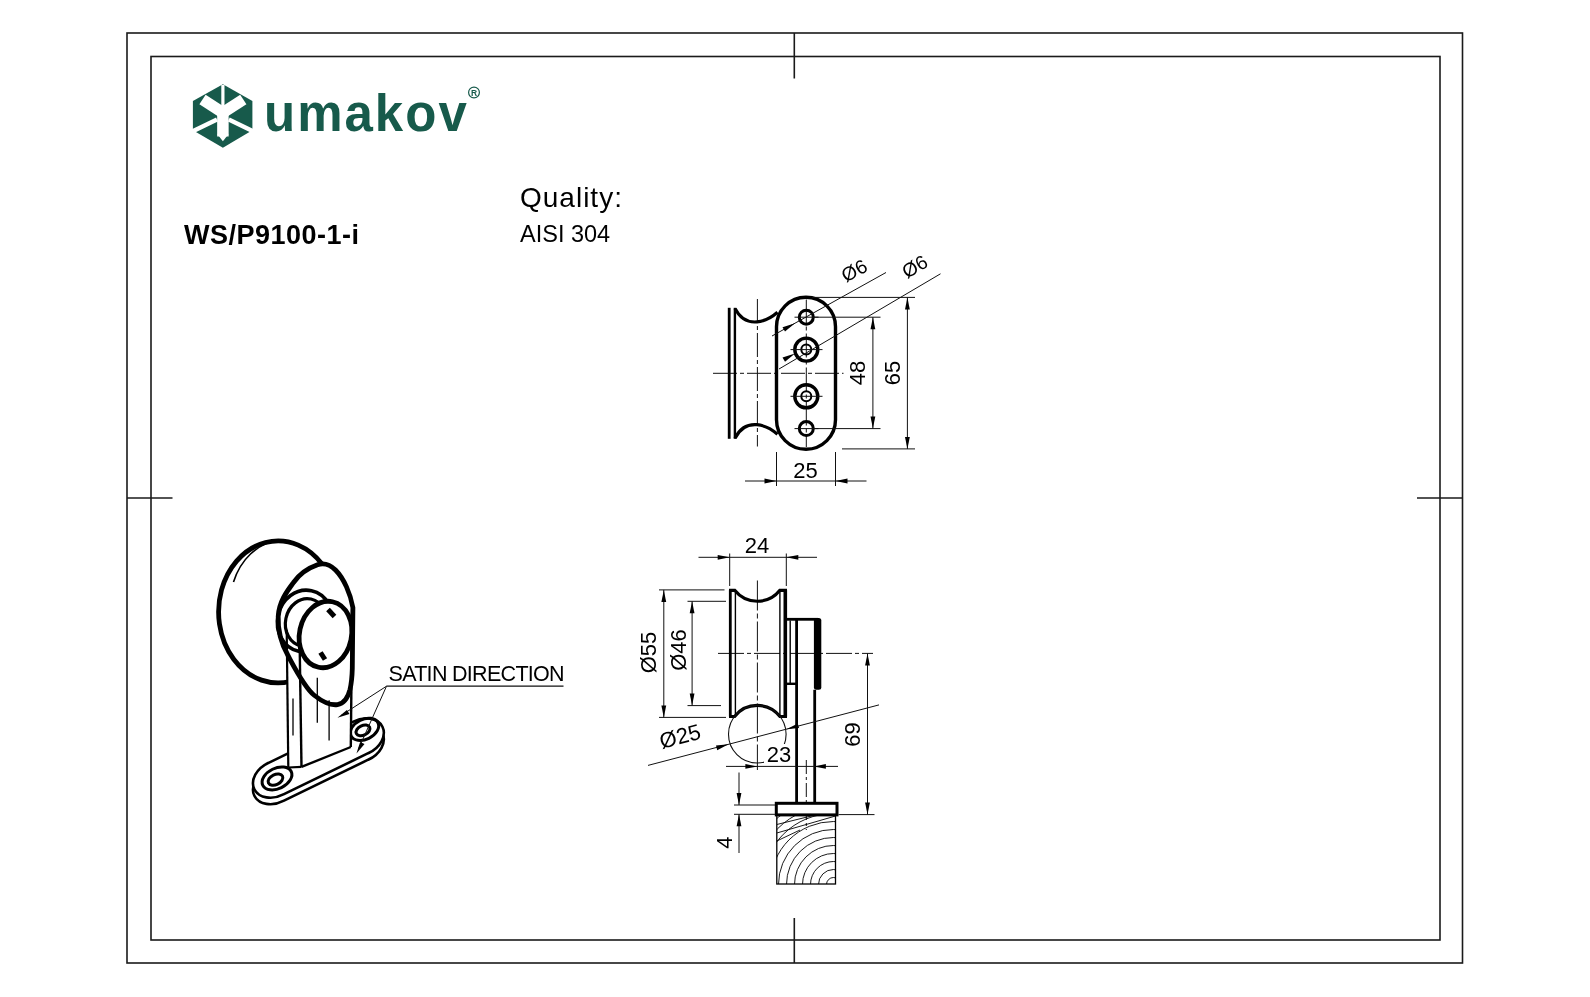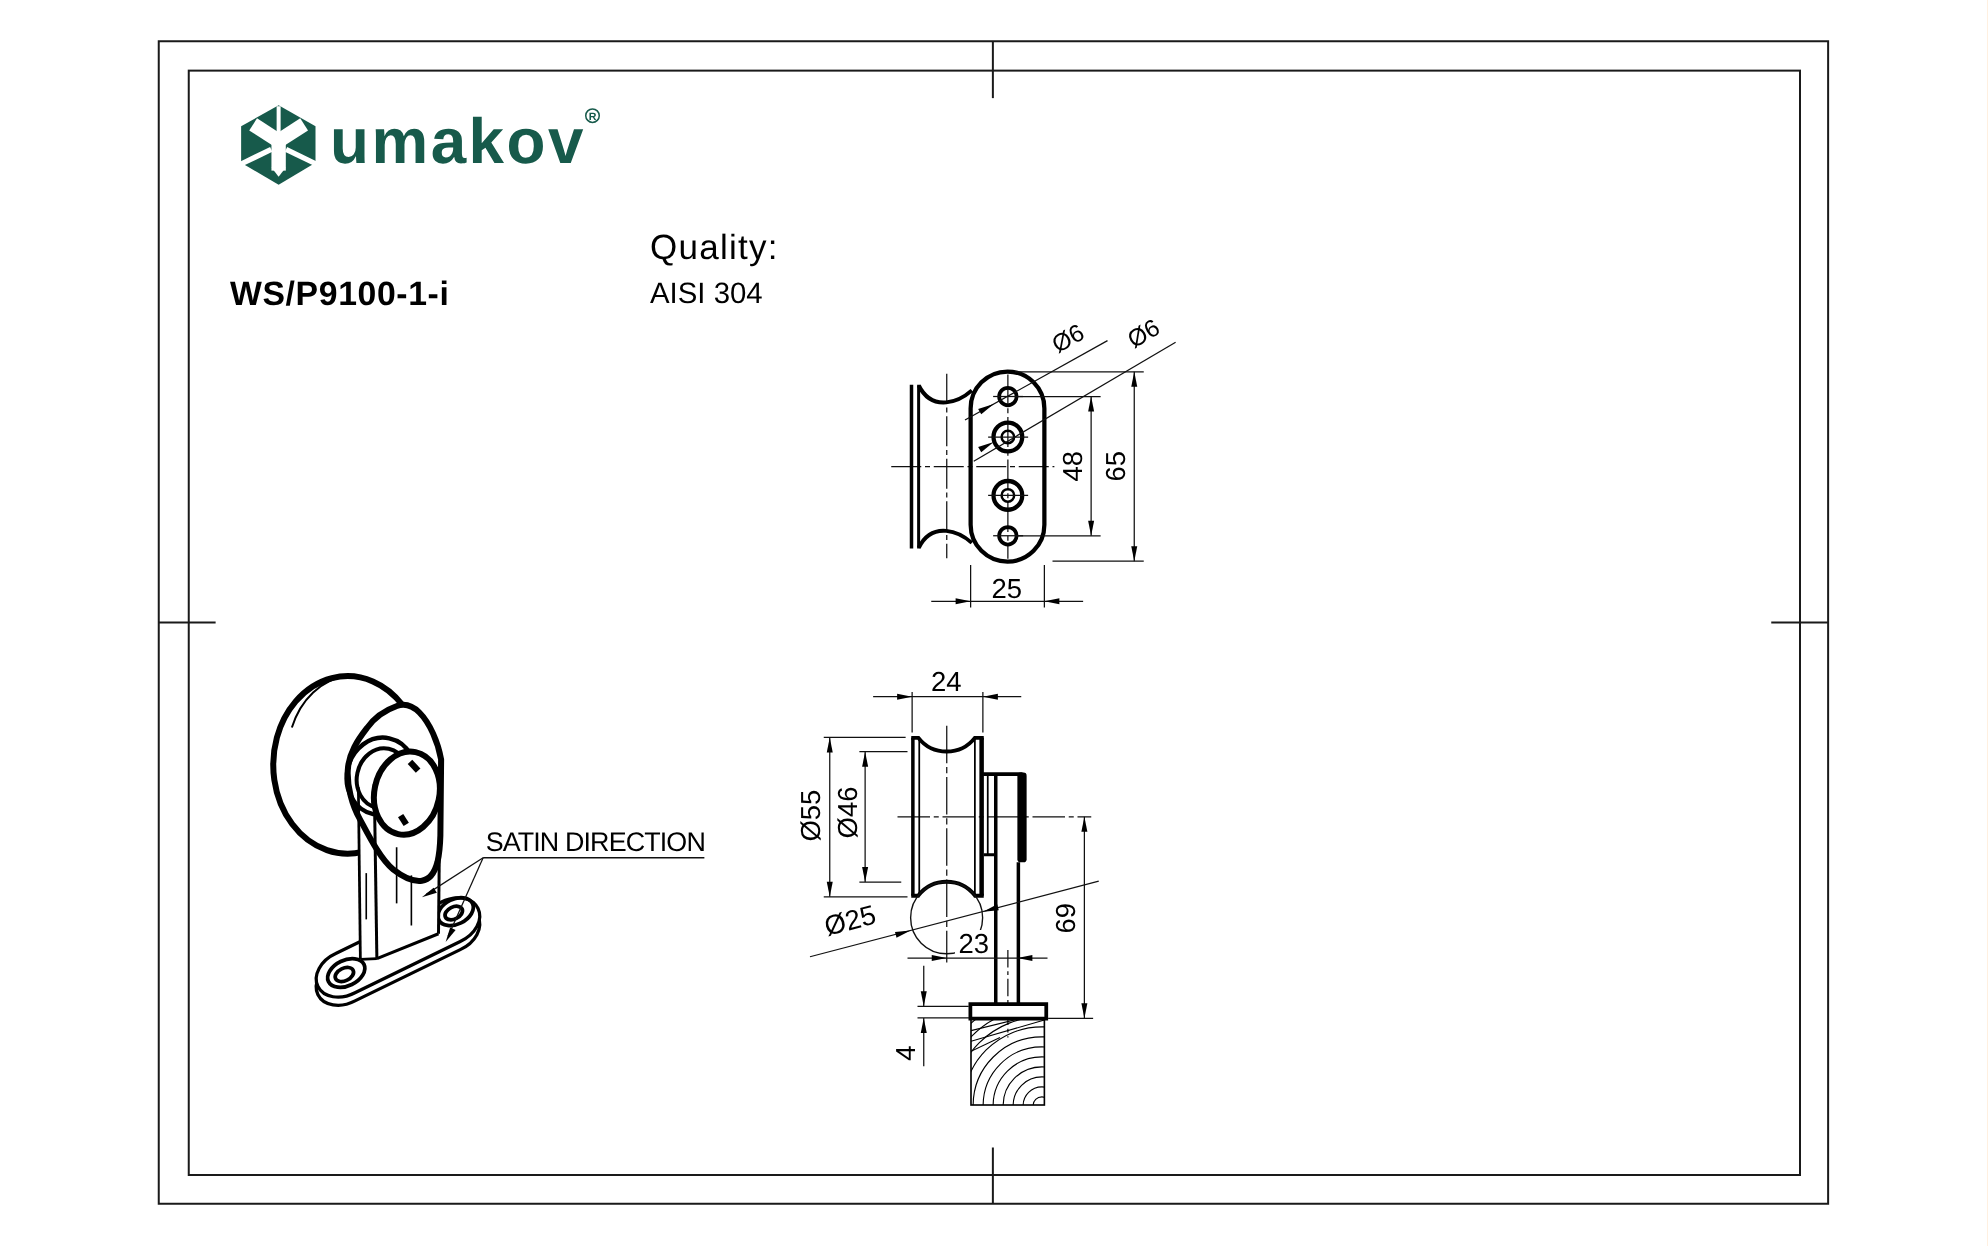--- a/index.html
+++ b/index.html
@@ -1,16 +1,16 @@
 <!DOCTYPE html>
 <html><head>
 <meta charset="utf-8">
 <style>
   html,body{margin:0;padding:0;background:#ffffff;}
-  .page{position:relative;width:1590px;height:997px;background:#fdba74;overflow:hidden;}
+  .page{position:relative;width:1590px;height:997px;background:#84cc16;overflow:hidden;}
   svg text{font-family:"Liberation Sans",sans-serif;}
 </style>
 </head>
 <body>
 <div class="page">
 <svg width="1590" height="997" viewBox="0 0 1590 997" xmlns="http://www.w3.org/2000/svg">
   <rect x="0" y="0" width="1590" height="997" fill="#ffffff"></rect>
 
   <g stroke="#1a1a1a" stroke-width="1.6" fill="none">
     <rect x="127" y="33" width="1335.5" height="930"></rect>

